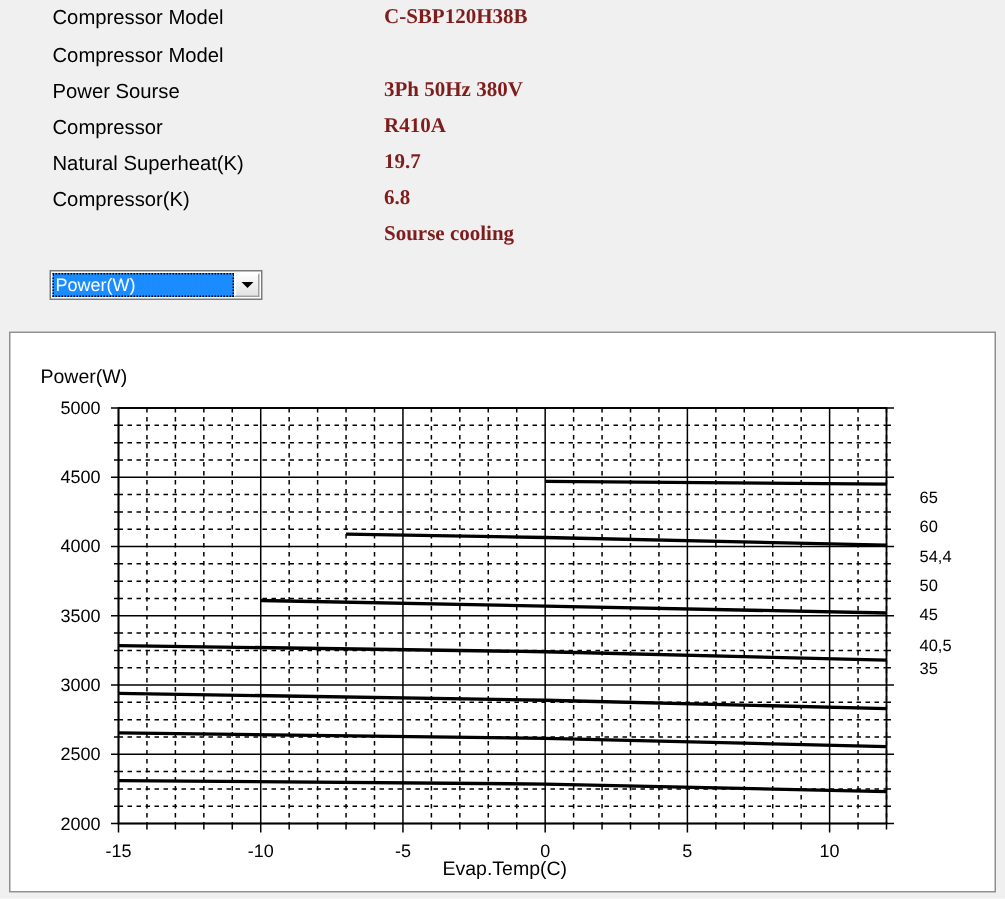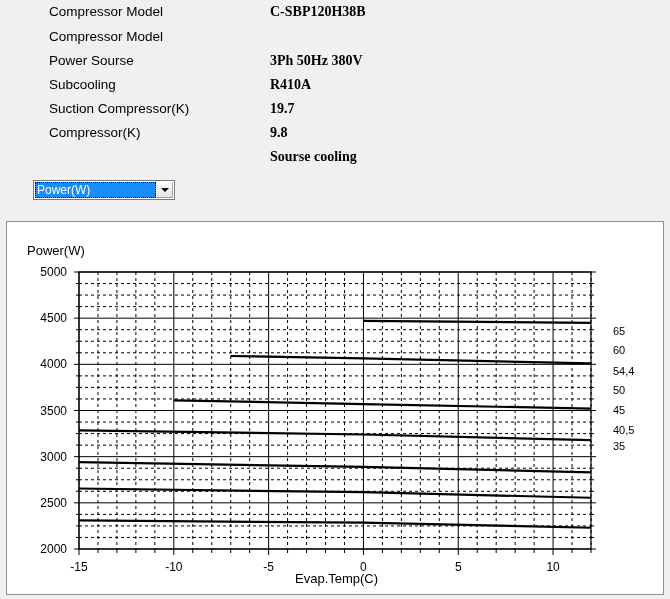--- a/index.html
+++ b/index.html
@@ -21,38 +21,37 @@
     left: 0; top: 0;
     width: 670px;
     height: 218px;
     background: #f0f0f0;
   }
   .spec-row {
     position: absolute;
     height: 22px;
     left: 0;
     width: 552px;
-    margin-left: 14px;
   }
   .spec-label {
     position: absolute;
     left: 35px;
     top: 0;
     font-size: 13.5px;
     color: #000;
     font-family: "Liberation Sans", sans-serif;
     white-space: nowrap;
   }
   .spec-value {
     position: absolute;
     left: 256px;
     top: 0;
     font-size: 14px;
     font-weight: bold;
-    color: #000000;
+    color: #7f1d1d;
     font-family: "Liberation Serif", serif;
     white-space: nowrap;
   }
 
   
   #metric-select {
     position: absolute;
     left: 33px;
     top: 180px;
     width: 142px;
@@ -121,30 +120,30 @@
   </div>
   <div class="spec-row" style="top:29px;">
     <span class="spec-label">Compressor Model</span>
     <span class="spec-value"></span>
   </div>
   <div class="spec-row" style="top:53px;">
     <span class="spec-label">Power Sourse</span>
     <span class="spec-value">3Ph  50Hz  380V</span>
   </div>
   <div class="spec-row" style="top:77px;">
-    <span class="spec-label">Subcooling</span>
+    <span class="spec-label">Compressor</span>
     <span class="spec-value">R410A</span>
   </div>
   <div class="spec-row" style="top:101px;">
-    <span class="spec-label">Suction Compressor(K)</span>
+    <span class="spec-label">Natural Superheat(K)</span>
     <span class="spec-value">19.7</span>
   </div>
   <div class="spec-row" style="top:125px;">
     <span class="spec-label">Compressor(K)</span>
-    <span class="spec-value">9.8</span>
+    <span class="spec-value">6.8</span>
   </div>
   <div class="spec-row" style="top:149px;">
     <span class="spec-value">Sourse cooling</span>
   </div>
 
   <div id="metric-select">
     <span class="sel-text">Power(W)</span>
     <span class="sel-arrow">
         <i></i>
       </span>

